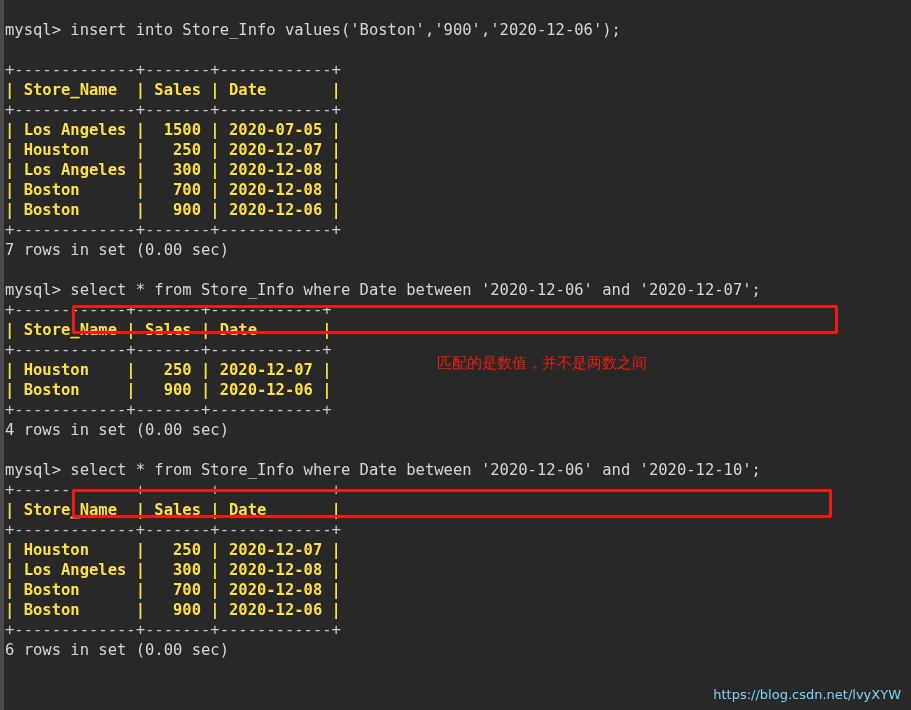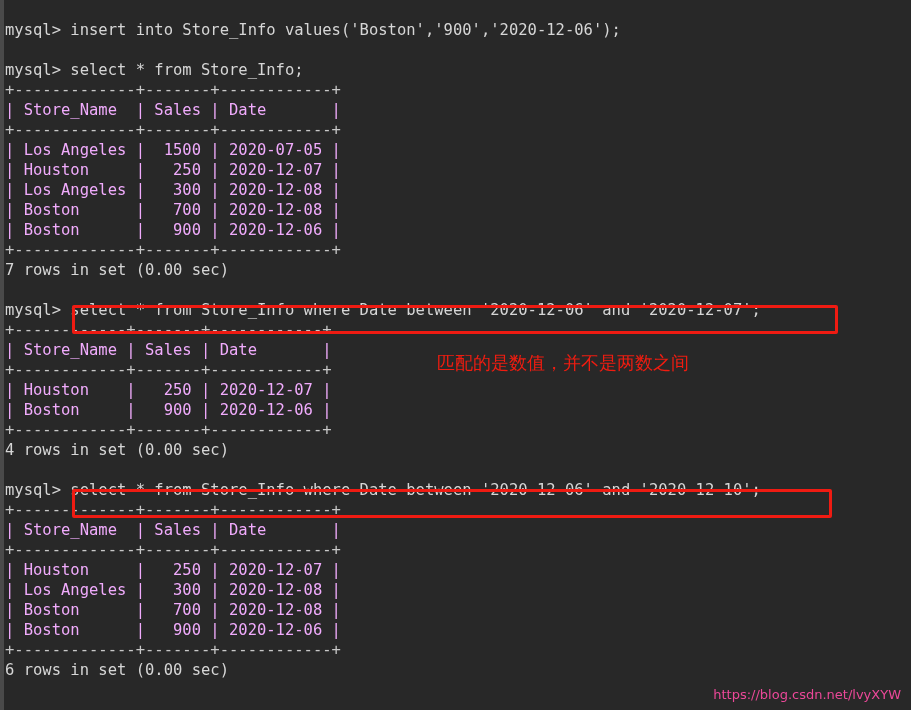--- a/index.html
+++ b/index.html
@@ -32,69 +32,68 @@
   .line {
     height: 20px;
     line-height: 20px;
     font-size: 15.5px;
     color: #d6d6d6;
     white-space: pre;
     letter-spacing: 0px;
   }
   .line.blank { color: transparent; }
   .rule { color: #c8c8c8; }
-  .cell { color: #f0abfc; }
+  .cell { color: #fde047; font-weight: bold; }
 
   
   .redbox {
     position: absolute;
     border: 3px solid #ef1b12;
     border-radius: 2px;
     box-sizing: border-box;
     pointer-events: none;
     background: transparent;
   }
   #redbox-1 { left: 72px;  top: 305px; width: 766px; height: 29px; }
   #redbox-2 { left: 72px;  top: 489px; width: 760px; height: 29px; }
 
   
   #annotation {
     position: absolute;
     left: 437px;
     top: 353px;
     font-family: "DejaVu Sans", "Liberation Sans", sans-serif;
-    font-size: 18px;
+    font-size: 15px;
     line-height: 20px;
     color: #f01c10;
     white-space: pre;
   }
 
   
   #watermark {
     position: absolute;
     right: 10px;
     bottom: 8px;
     font-family: "DejaVu Sans", "Liberation Sans", sans-serif;
     font-size: 13px;
-    color: #ec4899;
+    color: #7dd3fc;
     white-space: pre;
   }
 </style>
 </head>
 <body>
 
 <div id="screen">
 
   <div id="left-gutter"></div>
 
   <div id="term">
 
     <div class="line">mysql&gt; insert into Store_Info values('Boston','900','2020-12-06');</div>
     <div class="line blank"></div>
-    <div class="line">mysql&gt; select * from Store_Info;</div>
 
     <div class="line rule">+-------------+-------+------------+</div>
     <div class="line cell">| Store_Name  | Sales | Date       |</div>
     <div class="line rule">+-------------+-------+------------+</div>
     <div class="line cell">| Los Angeles |  1500 | 2020-07-05 |</div>
     <div class="line cell">| Houston     |   250 | 2020-12-07 |</div>
     <div class="line cell">| Los Angeles |   300 | 2020-12-08 |</div>
     <div class="line cell">| Boston      |   700 | 2020-12-08 |</div>
     <div class="line cell">| Boston      |   900 | 2020-12-06 |</div>
     <div class="line rule">+-------------+-------+------------+</div>

